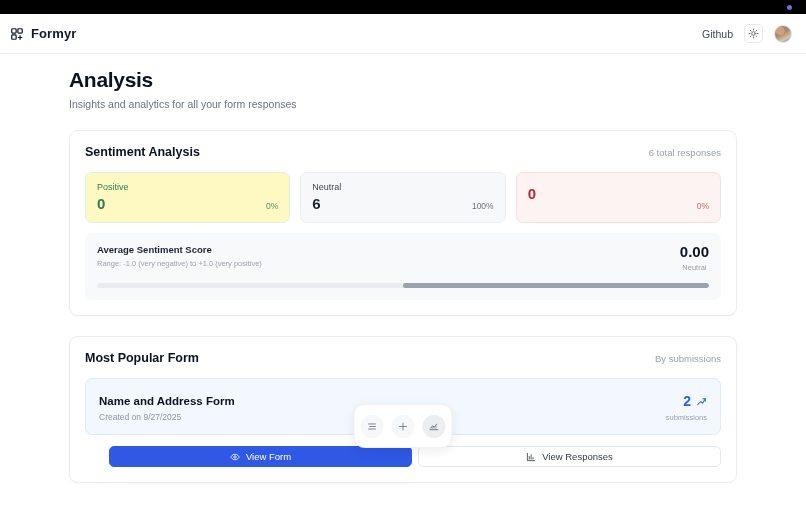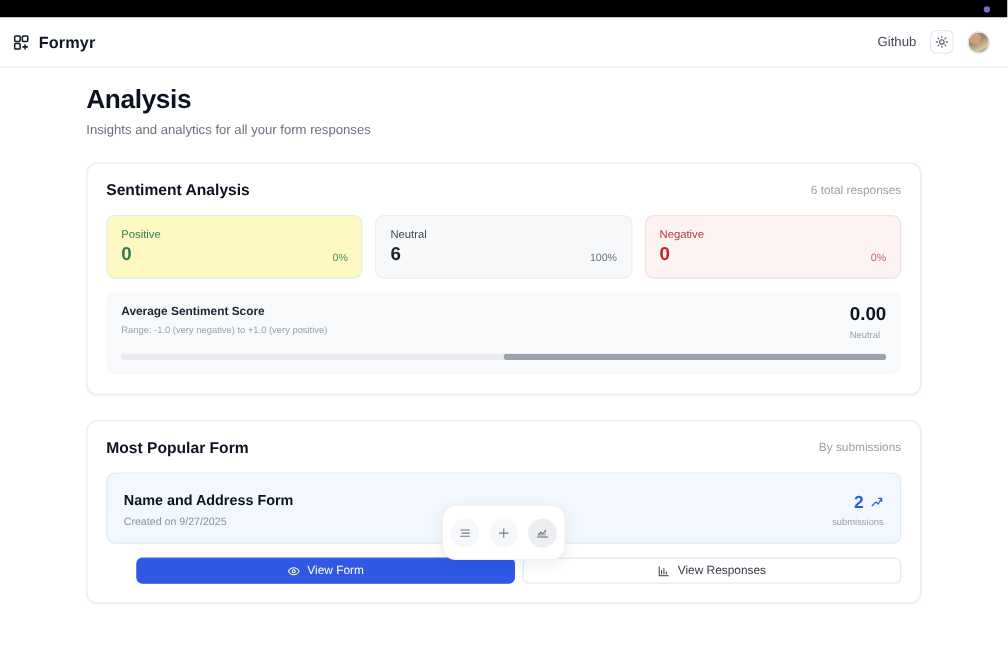--- a/index.html
+++ b/index.html
@@ -87,21 +87,21 @@
   .tile.negative .tile-pct { color: #c2686b; }
 
   
   .score-panel {
     margin-top: 10px; background: #f8f9fb; border-radius: 7px;
     padding: 11px 12px 12px 12px;
   }
   .score-row { display: flex; align-items: flex-start; justify-content: space-between; gap: 12px; }
   .score-label { font-size: 9.5px; font-weight: 700; color: #1b2330; }
   .score-range { font-size: 7.5px; color: #9aa1ac; margin-top: 4px; }
-  .score-right { text-align: left; }
+  .score-right { text-align: center; }
   .score-value { font-size: 15px; font-weight: 700; color: #0c1320; line-height: 1; }
   .score-state { font-size: 7.5px; color: #9aa1ac; margin-top: 4px; }
   .score-track {
     margin-top: 11px; height: 5px; border-radius: 3px; background: #e9ebef;
     position: relative; overflow: hidden;
   }
   .score-fill {
     position: absolute; top: 0; bottom: 0; right: 0;
     background: #9aa2ae; border-radius: 3px;
   }
@@ -196,21 +196,20 @@
           <div class="tile-label">Positive</div>
           <div class="tile-value">0</div>
           <div class="tile-pct">0%</div>
         </div>
         <div class="tile neutral">
           <div class="tile-label">Neutral</div>
           <div class="tile-value">6</div>
           <div class="tile-pct">100%</div>
         </div>
         <div class="tile negative">
-          <div class="tile-label">Negative</div>
           <div class="tile-value">0</div>
           <div class="tile-pct">0%</div>
         </div>
       </div>
 
       <div class="score-panel">
         <div class="score-row">
           <div>
             <div class="score-label">Average Sentiment Score</div>
             <div class="score-range">Range: -1.0 (very negative) to +1.0 (very positive)</div>

